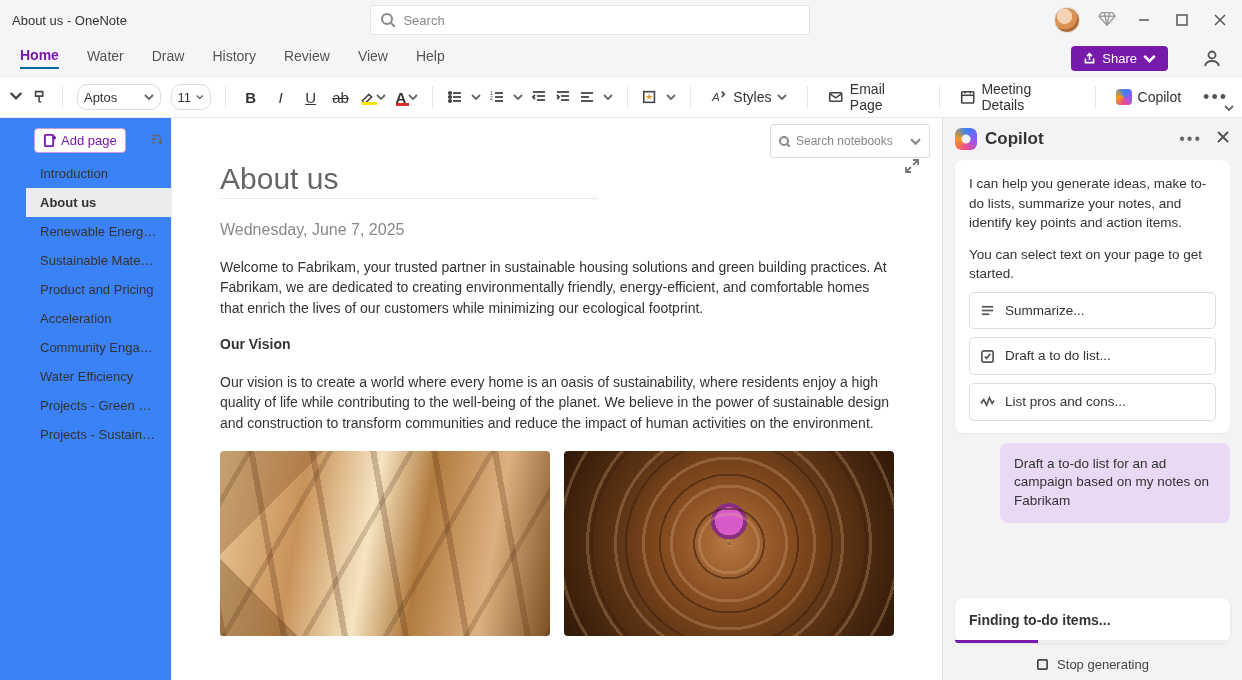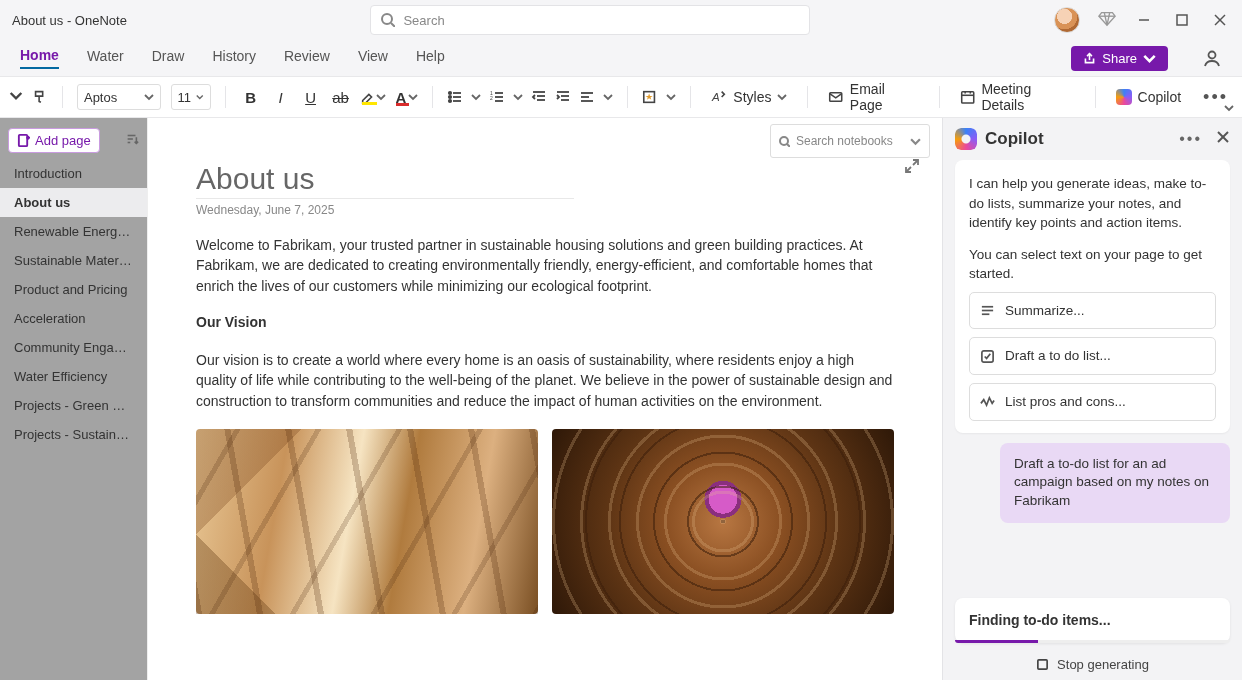--- a/index.html
+++ b/index.html
@@ -25,52 +25,52 @@
   .share-btn { background: #7719aa; color: #fff; border-radius: 4px; padding: 5px 12px; font-size: 13px; display: flex; align-items: center; gap: 6px; }
   .share-btn svg { width: 13px; height: 13px; stroke: #fff; fill: none; stroke-width: 2; }
   .person-icon { width: 20px; height: 20px; stroke: #555; fill: none; stroke-width: 1.8; margin-left: 6px; }
 
   
   .toolbar { height: 42px; background: #fff; border-top: 1px solid #e8e8ea; border-bottom: 1px solid #e8e8ea; display:flex; align-items:center; padding: 0 8px; gap: 10px; font-size: 13px; color: #333; position: relative;}
   .toolbar .sep { width: 1px; height: 22px; background: #e5e5e8; margin: 0 4px; }
   .toolbar .grp { display:flex; align-items:center; gap:8px; }
   .toolbar svg { width:16px; height:16px; stroke:#444; fill:none; stroke-width:1.8; }
   .toolbar .chev { width:10px; height:10px; stroke:#666; }
-  .toolbar select, .font-box, .size-box { border:1px solid #ddd; background:#fff; height:26px; border-radius:3px; padding:0 6px; font-size:13px; display:flex; align-items:center; gap:5px;}
+  .toolbar select, .font-box, .size-box { border:1px solid #ddd; background:#fff; height:26px; border-radius:10px; padding:0 6px; font-size:13px; display:flex; align-items:center; gap:5px;}
   .font-box { width:86px; justify-content:space-between;}
   .size-box { width:40px; justify-content:space-between;}
   .fmt-btn { width:22px; text-align:center; font-size:15px; }
   .bold { font-weight:700;} .italic{font-style:italic;} .underline{text-decoration:underline;} .strike{text-decoration:line-through;}
   .color-box { position:relative; display:flex; align-items:center; }
   .color-box .bar { position:absolute; bottom:0; left:2px; right:9px; height:3px; }
   .lbl-btn { display:flex; align-items:center; gap:6px; padding:0 6px; }
   .lbl-btn span { font-size:14px; }
   .toolbar .dots { font-size:18px; letter-spacing:2px; color:#555; padding:0 6px;}
   .toolbar .expand { position:absolute; right:8px; bottom:4px; }
 
   
   .main { display:flex; height: calc(680px - 40px - 36px - 42px); }
-  .pages-pane { width:148px; background:#a3a3a3; border-right:1px solid #eee; display:flex; flex-direction:column;}
+  .pages-pane { width:172px; background:#3b82f6; border-right:1px solid #eee; display:flex; flex-direction:column;padding-left:26px;}
   .pages-pane .hdr { display:flex; align-items:center; justify-content:space-between; padding:10px 8px 6px;}
   .add-page { border:1px solid #c99be0; color:#7719aa; background:#fff; border-radius:4px; padding:4px 8px; font-size:13px; display:flex; align-items:center; gap:5px;}
   .add-page svg { width:13px; height:13px; stroke:#7719aa; fill:none; stroke-width:2;}
   .sort-icon svg{width:14px;height:14px;stroke:#666;fill:none;stroke-width:1.8;}
   .page-item { font-size:13px; color:#333; padding:7px 14px; white-space:nowrap; overflow:hidden; text-overflow:ellipsis; cursor:pointer;}
   .page-item.active { background:#ececee; font-weight:600;}
 
   
   .canvas-wrap { flex:1; background:#fff; position:relative; overflow:hidden;}
   .search-notebooks { position:absolute; top:6px; right:12px; width:160px; height:34px; border:1px solid #ddd; border-radius:3px; background:#fff; display:flex; align-items:center; padding:0 8px; font-size:12px; color:#888; gap:6px;}
   .search-notebooks svg{width:11px;height:11px;stroke:#888;fill:none;stroke-width:2;}
   .search-notebooks .chev{margin-left:auto;}
   .expand-icon { position:absolute; top:40px; right:22px; }
   .expand-icon svg{width:16px;height:16px;stroke:#777;fill:none;stroke-width:1.8;}
   .doc { padding: 44px 48px 0 48px; color:#333;}
   .doc h1 { font-size:30px; font-weight:400; color:#666; border-bottom:1px solid #e8e8e8; display:inline-block; padding-right:260px; padding-bottom:2px;}
-  .doc .date { font-size:12px; color:#888; margin-top:4px; display:block;}
+  .doc .date { font-size:16px; color:#888; margin-top:22px; display:block;}
   .doc p { font-size:14px; line-height:1.45; margin-top:18px; max-width:710px;}
   .doc .sub { font-weight:700; margin-top:16px; font-size:14px;}
   .imgs { display:flex; gap:14px; margin-top:18px;}
   .img { width:390px; height:185px; border-radius:4px; }
   .img.a { background:
       linear-gradient(135deg, rgba(120,70,30,.3) 0 20%, transparent 20%),
       linear-gradient(45deg, rgba(100,60,20,.35) 0 15%, transparent 15%),
       linear-gradient(100deg, #e9c896 0%, #c8935a 25%, #f6e4c2 45%, #b07b3e 60%, #dcb080 80%, #7a4f23 100%);
   }
   .img.a::after{content:"";display:block;height:100%;background:

